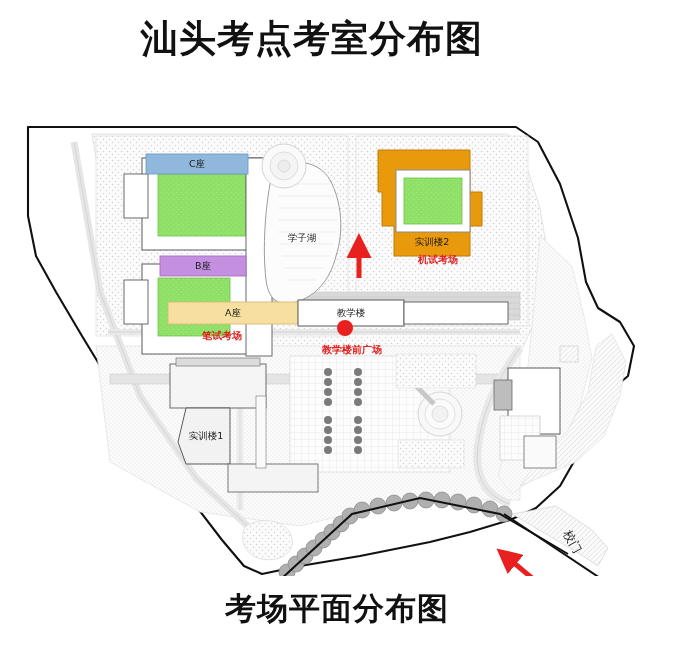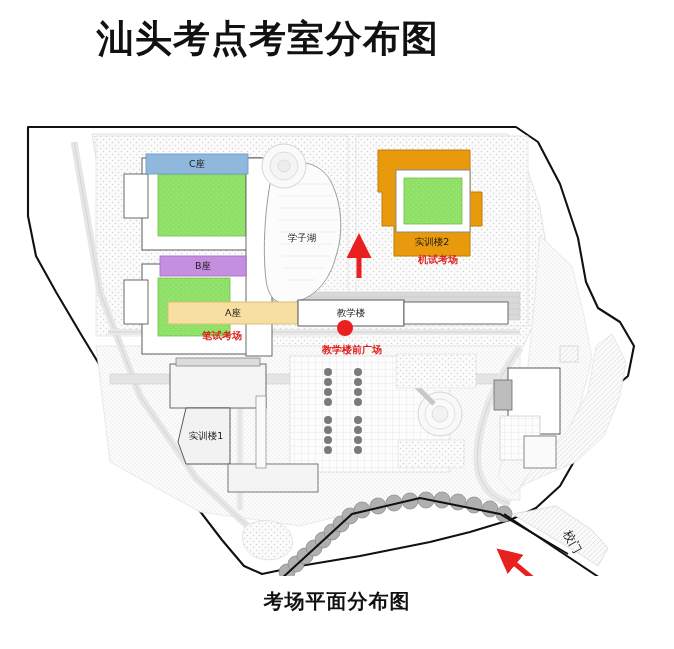--- a/index.html
+++ b/index.html
@@ -13,25 +13,26 @@
   #page{position:relative;width:674px;height:649px;background:#fff;}
 
   .title{
     position:absolute;left:0;top:18px;width:536px;
     text-align:center;
     font-size:37px;
     font-weight:bold;
     letter-spacing:1px;
     line-height:1.15;
     color:#111;
+    padding-left:44px;
   }
   .caption{
     position:absolute;left:0;top:588px;width:674px;
     text-align:center;
-    font-size:20px;
+    font-size:31px;
     font-weight:bold;
     letter-spacing:1px;
     color:#111;
   }
 
   .map-wrap{
     position:absolute;left:0;top:96px;width:536px;height:480px;
   }
   svg.map{display:block;width:674px;height:480px;}
 

